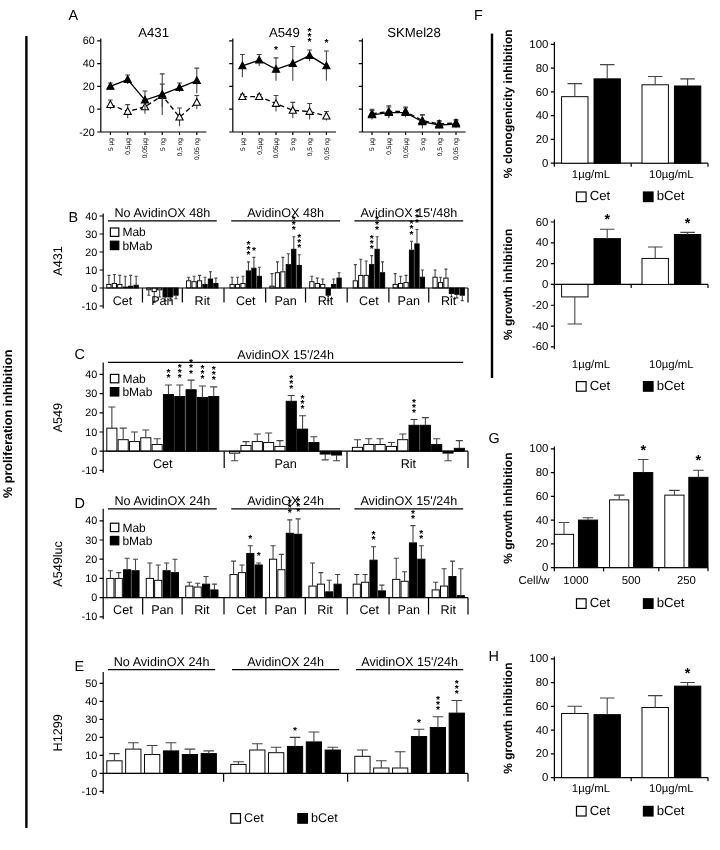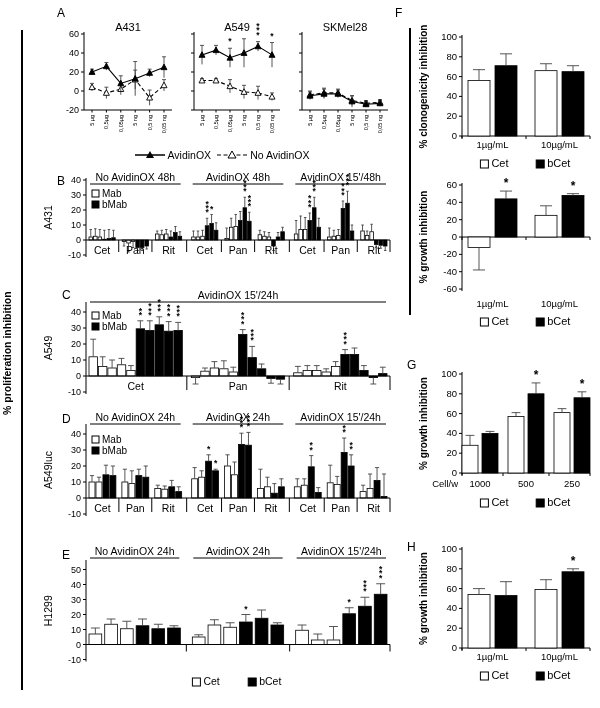--- a/index.html
+++ b/index.html
@@ -221,36 +221,20 @@
           <polyline points="18,73.75 32,71.85 46,71.85 60,79.45 74,82.3 88,81.35" fill="none" stroke="#000" stroke-width="1.1"></polyline>
           <path d="M18,70.55 L21,76.15 L15,76.15 Z" fill="#000" stroke="#000" stroke-width="0.9"></path>
           <path d="M32,68.64999999999999 L35,74.25 L29,74.25 Z" fill="#000" stroke="#000" stroke-width="0.9"></path>
           <path d="M46,68.64999999999999 L49,74.25 L43,74.25 Z" fill="#000" stroke="#000" stroke-width="0.9"></path>
           <path d="M60,76.25 L63,81.85000000000001 L57,81.85000000000001 Z" fill="#000" stroke="#000" stroke-width="0.9"></path>
           <path d="M74,79.1 L77,84.7 L71,84.7 Z" fill="#000" stroke="#000" stroke-width="0.9"></path>
           <path d="M88,78.14999999999999 L91,83.75 L85,83.75 Z" fill="#000" stroke="#000" stroke-width="0.9"></path>
         </svg></div>
   </div>
 
-  <div id="panelA-legend">
-    <span class="leg-item">
-      <svg width="30" height="10">
-        <line x1="0" y1="5" x2="30" y2="5" stroke="#000" stroke-width="1.5"></line>
-        <path d="M15,1 L19,8 L11,8 Z" fill="#000"></path>
-      </svg>
-      <span>AvidinOX</span>
-    </span>
-    <span class="leg-item">
-      <svg width="30" height="10">
-        <line x1="0" y1="5" x2="30" y2="5" stroke="#000" stroke-width="1" stroke-dasharray="4 2.5"></line>
-        <path d="M15,1 L19,8 L11,8 Z" fill="#fff" stroke="#000"></path>
-      </svg>
-      <span>No AvidinOX</span>
-    </span>
-  </div>
 
   <div class="panel" style="left:40px;top:172px"><svg width="354" height="114" viewBox="0 0 354 114">
         <text x="12" y="45.5" font-size="10.5" text-anchor="middle" fill="#000" transform="rotate(-90 12 45.5)">A431</text>
         <line x1="46" y1="6" x2="46" y2="85" stroke="#000" stroke-width="1"></line>
         <line x1="43" y1="8" x2="46" y2="8" stroke="#000" stroke-width="1"></line>
         <text x="41" y="11" font-size="9" text-anchor="end" fill="#000">40</text>
         <line x1="43" y1="23" x2="46" y2="23" stroke="#000" stroke-width="1"></line>
         <text x="41" y="26" font-size="9" text-anchor="end" fill="#000">30</text>
         <line x1="43" y1="38" x2="46" y2="38" stroke="#000" stroke-width="1"></line>
         <text x="41" y="41" font-size="9" text-anchor="end" fill="#000">20</text>

